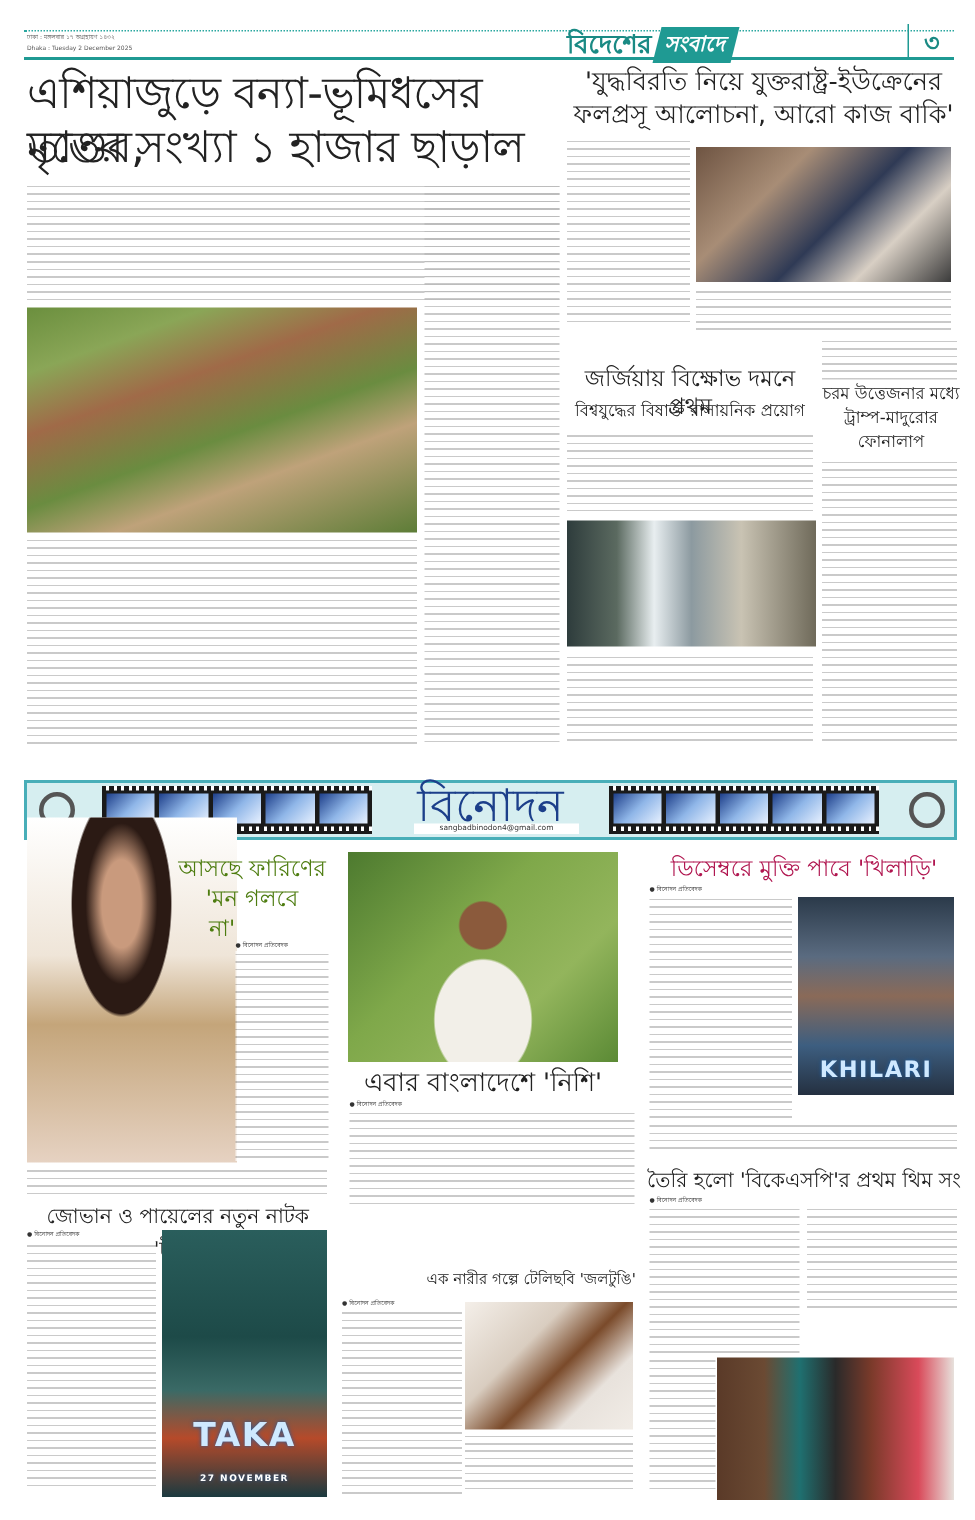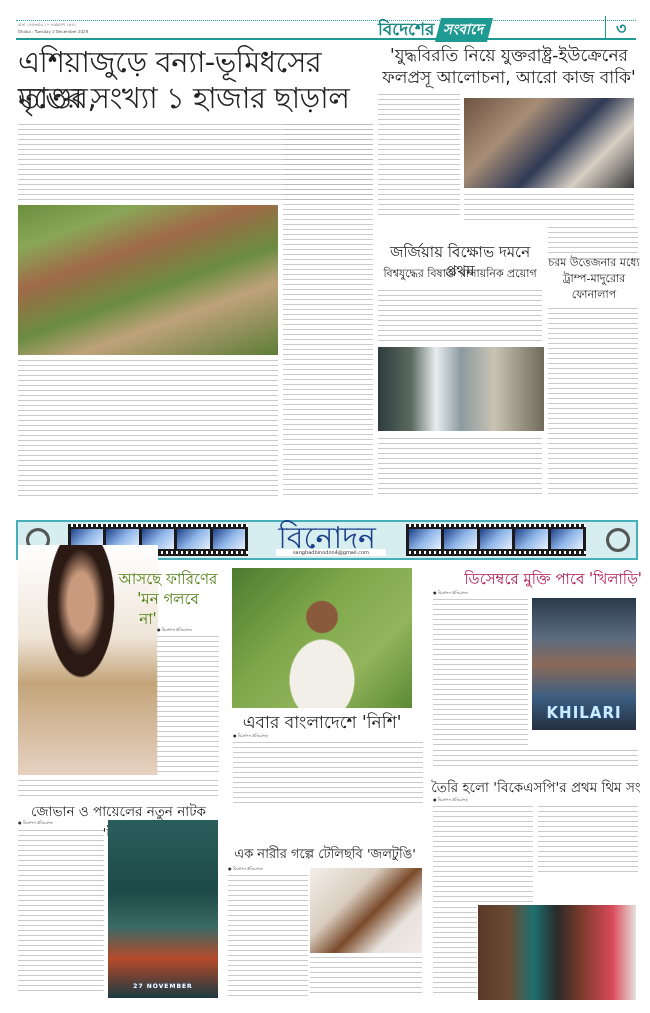--- a/index.html
+++ b/index.html
@@ -109,39 +109,40 @@
 <div class="abs h-med h-red" style="left:118px; top:608px; width:60px; font-size:15px;">না'</div>
 <div class="abs byline" style="left:157px; top:627px;">● বিনোদন প্রতিবেদক</div>
 <div class="abs text-col" style="left:157px; top:634px; width:62px; height:140px;"></div>
 <div class="abs text-col" style="left:18px; top:778px; width:200px; height:22px;"></div>
 
 <div class="abs photo girl-photo" style="left:232px; top:568px; width:180px; height:140px;"></div>
 <div class="abs h-med" style="left:232px; top:711px; width:180px;">এবার বাংলাদেশে 'নিশি'</div>
 <div class="abs byline" style="left:233px; top:733px;">● বিনোদন প্রতিবেদক</div>
 <div class="abs text-col" style="left:233px; top:740px; width:190px; height:65px;"></div>
 
-<div class="abs h-med h-magenta" style="left:430px; top:568px; width:212px; font-size:15px;text-align:right;">ডিসেম্বরে মুক্তি পাবে 'খিলাড়ি'</div>
+<div class="abs h-med h-magenta" style="left:430px; top:568px; width:212px; font-size:15px;">ডিসেম্বরে মুক্তি পাবে 'খিলাড়ি'</div>
 <div class="abs byline" style="left:433px; top:590px;">● বিনোদন প্রতিবেদক</div>
 <div class="abs text-col" style="left:433px; top:597px; width:95px; height:150px;"></div>
 <div class="abs photo khilari" style="left:532px; top:598px; width:104px; height:132px;">
   <div class="abs poster-label" style="left:0; bottom:8px; width:104px; font-size:15px;">KHILARI</div>
 </div>
 <div class="abs text-col" style="left:433px; top:748px; width:205px; height:22px;"></div>
 
 <div class="abs h-med" style="left:430px; top:776px; width:212px; font-size:13.5px;">তৈরি হলো 'বিকেএসপি'র প্রথম থিম সং</div>
 <div class="abs byline" style="left:433px; top:797px;">● বিনোদন প্রতিবেদক</div>
 <div class="abs text-col" style="left:433px; top:804px; width:100px; height:98px;"></div>
 <div class="abs text-col" style="left:538px; top:804px; width:100px; height:68px;"></div>
 <div class="abs text-col" style="left:433px; top:905px; width:44px; height:90px;"></div>
 <div class="abs photo group4" style="left:478px; top:905px; width:158px; height:95px;"></div>
 
 <div class="abs h-med" style="left:16px; top:800px; width:205px; font-size:13.5px;">জোভান ও পায়েলের নতুন নাটক 'টাকা'</div>
 <div class="abs byline" style="left:18px; top:820px;">● বিনোদন প্রতিবেদক</div>
 <div class="abs text-col" style="left:18px; top:828px; width:86px; height:165px;"></div>
 <div class="abs photo taka" style="left:108px; top:820px; width:110px; height:178px;">
+  <div class="abs poster-label" style="left:0; top:125px; width:110px; font-size:22px;">TAKA</div>
   <div class="abs poster-label" style="left:0; top:162px; width:110px; font-size:6px; color:#fff;">27 NOVEMBER</div>
 </div>
 
-<div class="abs h-med" style="left:226px; top:843px; width:198px; font-size:13px;">এক নারীর গল্পে টেলিছবি 'জলটুঙি'</div>
+<div class="abs h-med" style="left:226px; top:843px; width:198px; font-size:10px;text-align:right;">এক নারীর গল্পে টেলিছবি 'জলটুঙি'</div>
 <div class="abs byline" style="left:228px; top:866px;">● বিনোদন প্রতিবেদক</div>
 <div class="abs text-col" style="left:228px; top:873px; width:80px; height:125px;"></div>
 <div class="abs photo veena" style="left:310px; top:868px; width:112px; height:85px;"></div>
 <div class="abs text-col" style="left:310px; top:955px; width:112px; height:40px;"></div>
 
 </body></html>

